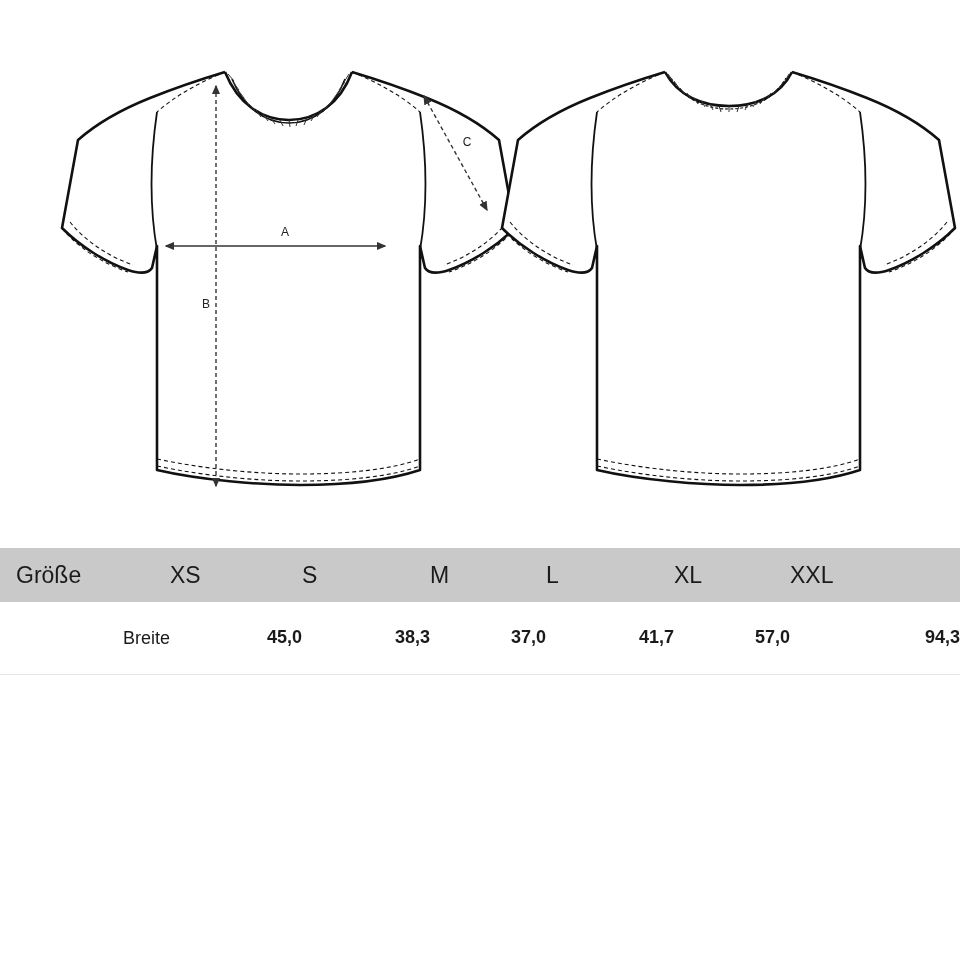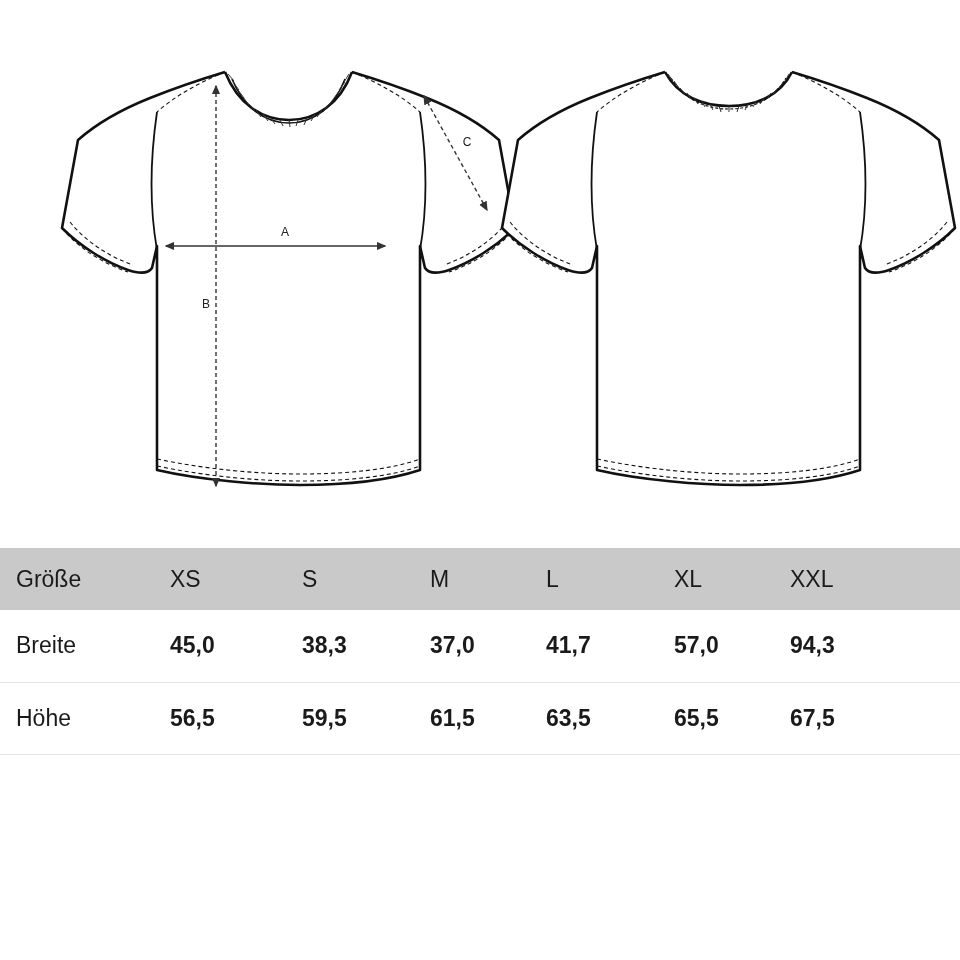--- a/index.html
+++ b/index.html
@@ -42,42 +42,42 @@
     table-layout: fixed;
   }
   table.size-table th,
   table.size-table td {
     padding: 0;
     margin: 0;
     border: none;
   }
   tr.header-row {
     background: #c9c9c9;
-    height: 62px;
+    height: 54px;
   }
   tr.header-row th {
     font-weight: normal;
     font-size: 23px;
     color: #1a1a1a;
     text-align: left;
     vertical-align: middle;
   }
   tr.header-row th.label-col {
     padding-left: 16px;
   }
   tr.data-row {
     background: #ffffff;
     height: 72px;
     border-bottom: 1px solid #e4e4e4;
   }
   tr.data-row td {
-    font-size: 23px;
+    font-size: 18px;
     color: #1a1a1a;
     vertical-align: middle;
-    text-align: left;
+    text-align: right;
   }
   tr.data-row td.label-col {
     padding-left: 16px;
     line-height: 1.25;
   }
   td.val, th.val {
     text-align: left;
     font-weight: bold;
   }
   .sep {
@@ -264,26 +264,17 @@
       <tbody>
         <tr class="data-row">
           <td class="label-col">Breite</td>
           <td class="val">45,0</td>
           <td class="val">38,3</td>
           <td class="val">37,0</td>
           <td class="val">41,7</td>
           <td class="val">57,0</td>
           <td class="val">94,3</td>
         </tr>
-        <tr class="data-row sep">
-          <td class="label-col">Höhe</td>
-          <td class="val">56,5</td>
-          <td class="val">59,5</td>
-          <td class="val">61,5</td>
-          <td class="val">63,5</td>
-          <td class="val">65,5</td>
-          <td class="val">67,5</td>
-        </tr>
       </tbody>
     </table>
   </div>
 
 </div>
 
 </body></html>

